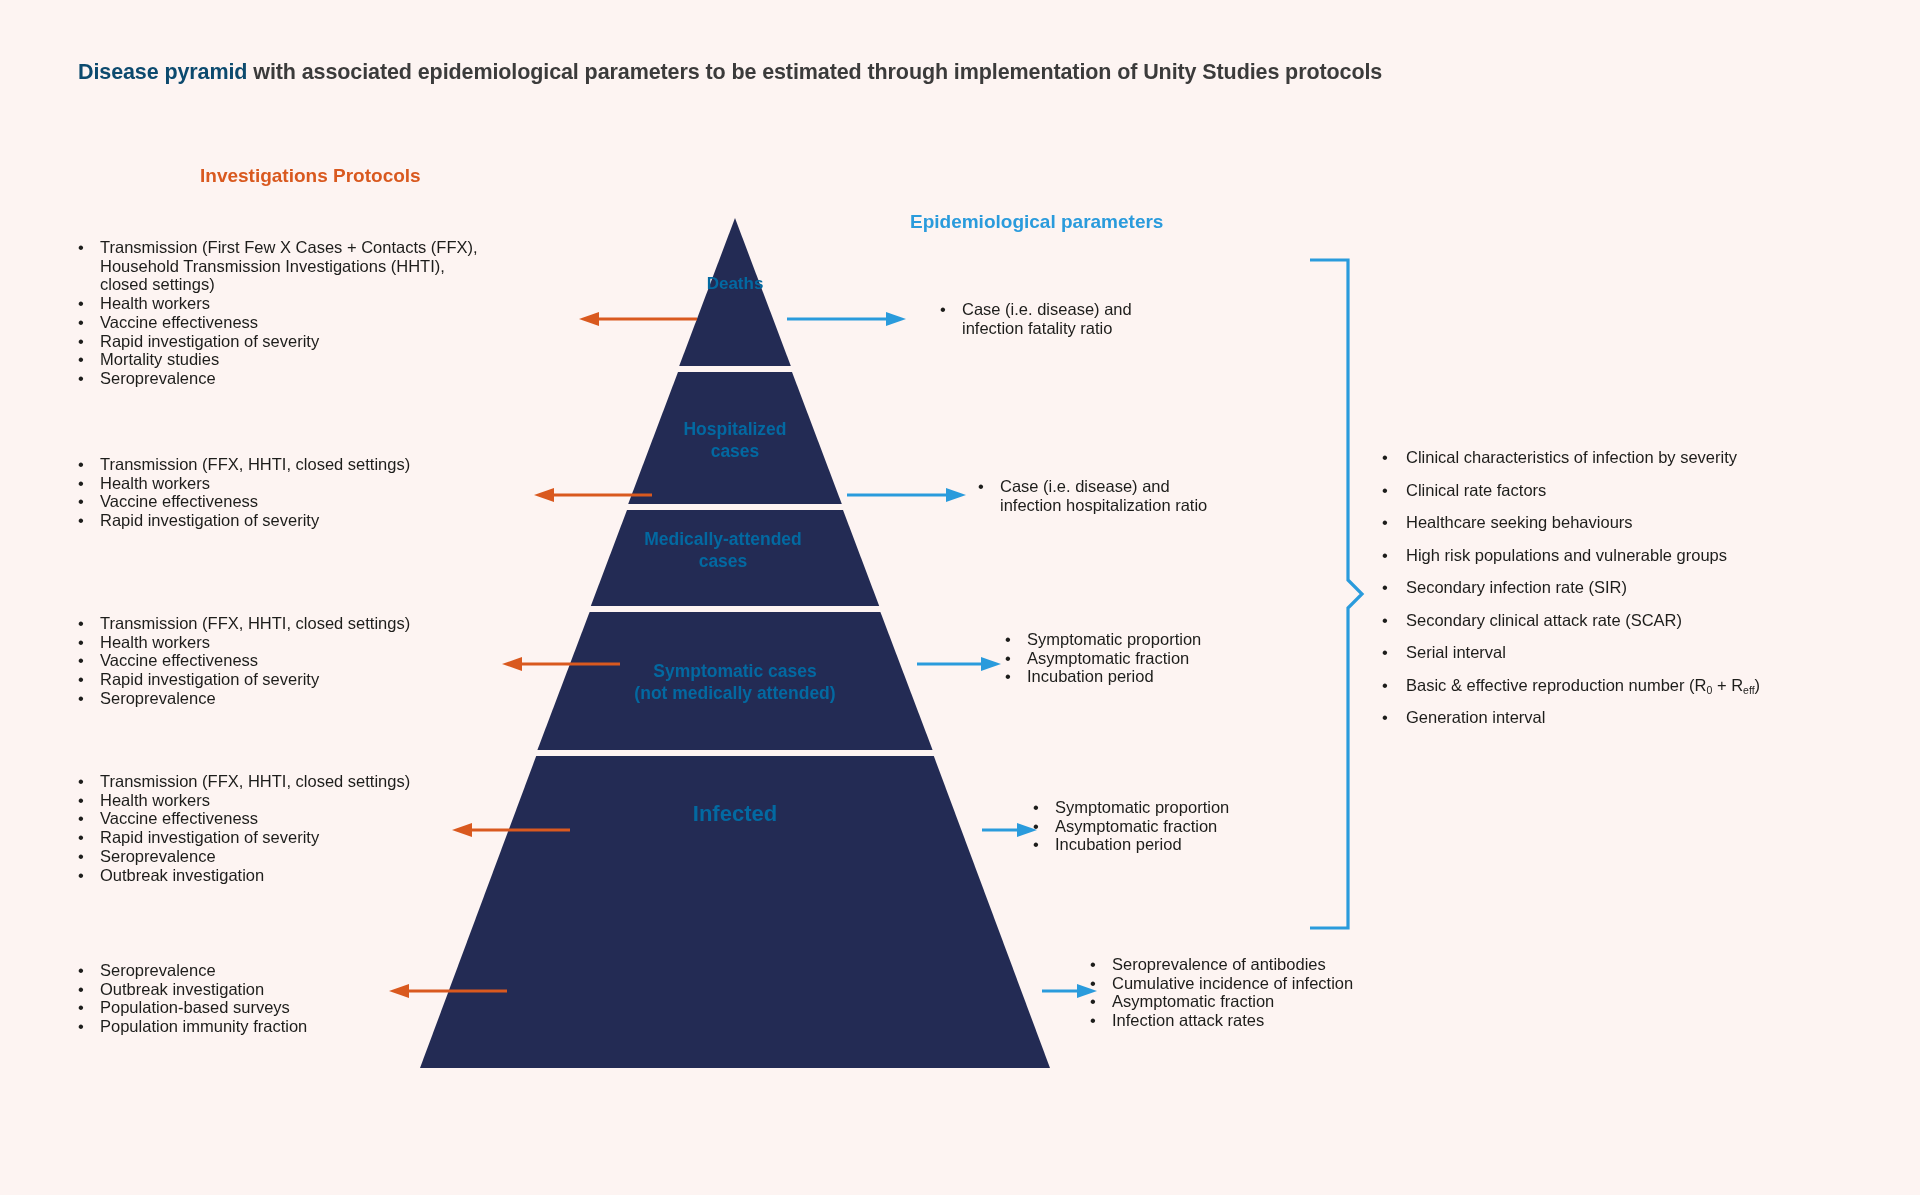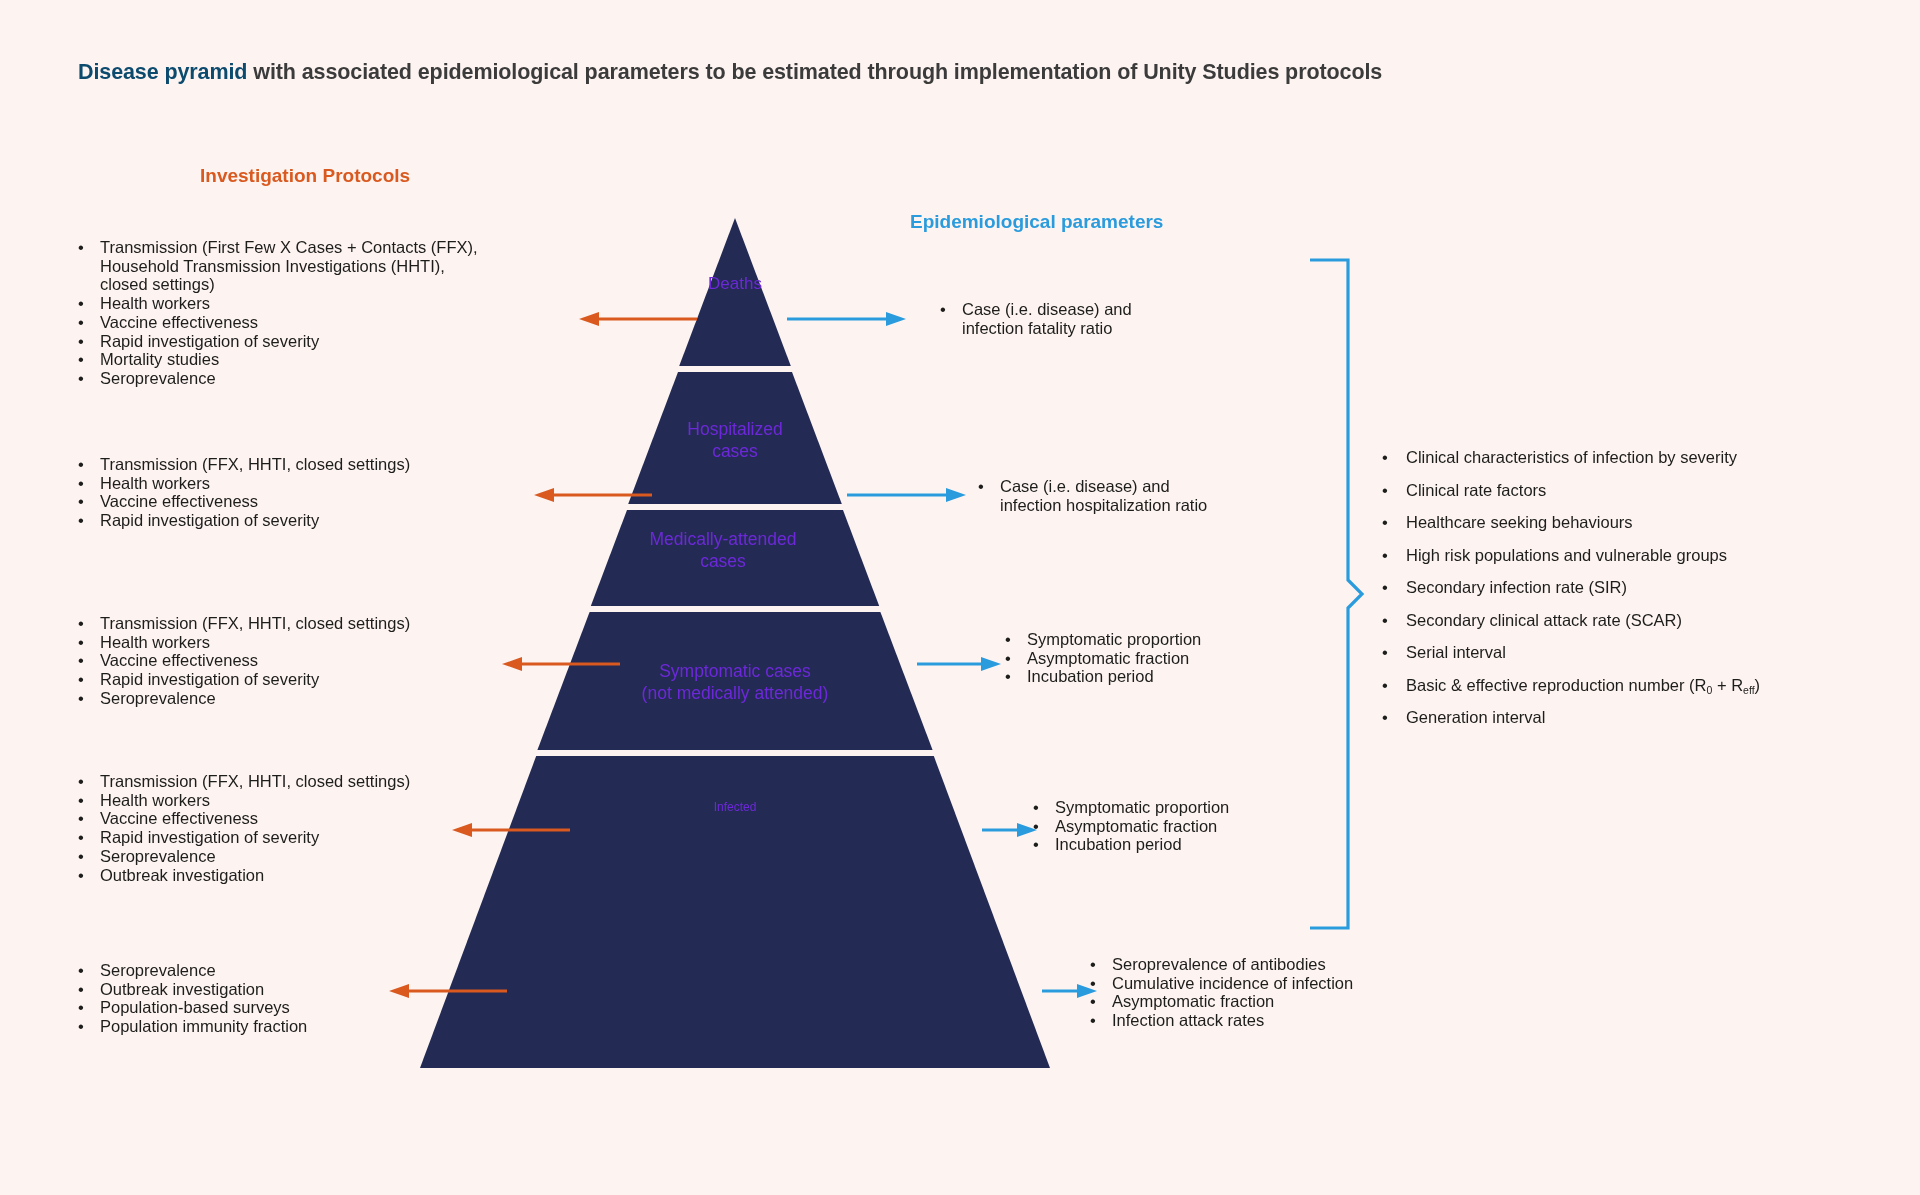--- a/index.html
+++ b/index.html
@@ -30,21 +30,21 @@
 
   
   #pyramid {
     position:absolute; left:420px; top:218px;
     width:630px; height:850px;
   }
   #pyramid svg { display:block; }
 
   .pyr-label {
     position:absolute;
-    color:#6d28d9; font-weight:normal; text-align:center;
+    color:#0369a1; font-weight:bold; text-align:center;
     line-height:1.26; white-space:pre-line;
     pointer-events:none;
   }
 
   
   .blist {
     position:absolute;
     font-size:16.5px;
     line-height:1.135;
     color:#1d1d1b;
@@ -91,21 +91,21 @@
   
   #brace { position:absolute; left:1300px; top:258px; }
 </style>
 </head>
 <body>
 
 <div id="title">
   <span class="accent">Disease pyramid</span><span> with associated epidemiological parameters to be estimated through implementation of Unity Studies protocols</span>
 </div>
 
-<div class="col-head" id="head-protocols">Investigation Protocols</div>
+<div class="col-head" id="head-protocols">Investigations Protocols</div>
 <div class="col-head" id="head-params">Epidemiological parameters</div>
 
 <div id="pyramid">
   <svg width="630" height="850" viewBox="0 0 630 850" xmlns="http://www.w3.org/2000/svg">
 
     <polygon points="315,0 370.8,148 259.2,148" fill="#232B54"></polygon>
 
     <polygon points="258.0,154 372.0,154 421.8,286 208.2,286" fill="#232B54"></polygon>
 
     <polygon points="207.0,292 423.0,292 459.2,388 170.8,388" fill="#232B54"></polygon>
@@ -115,21 +115,21 @@
     <polygon points="116.2,538 513.8,538 630,850 0,850" fill="#232B54"></polygon>
   </svg>
 
   <div class="pyr-label" style="left:155px; top:55px; width:320px; font-size:17px;">Deaths</div>
   <div class="pyr-label" style="left:155px; top:185px; width:320px; font-size:17.5px;margin-top:15px;">Hospitalized
 cases</div>
   <div class="pyr-label" style="left:108px; top:310px; width:390px; font-size:17.5px;">Medically-attended
 cases</div>
   <div class="pyr-label" style="left:90px; top:442px; width:450px; font-size:17.5px;">Symptomatic cases
 (not medically attended)</div>
-  <div class="pyr-label" style="left:120px; top:582px; width:390px; font-size:12px;">Infected</div>
+  <div class="pyr-label" style="left:120px; top:582px; width:390px; font-size:22px;">Infected</div>
 </div>
 
 <svg class="arrow" style="left:575px; top:310px;" width="125" height="18" viewBox="0 0 125 18">
   <line x1="122" y1="9" x2="22" y2="9" stroke="#D9591F" stroke-width="3"></line>
   <polygon points="4,9 24,2 24,16" fill="#D9591F"></polygon>
 </svg>
 <svg class="arrow" style="left:530px; top:486px;" width="125" height="18" viewBox="0 0 125 18">
   <line x1="122" y1="9" x2="22" y2="9" stroke="#D9591F" stroke-width="3"></line>
   <polygon points="4,9 24,2 24,16" fill="#D9591F"></polygon>
 </svg>

